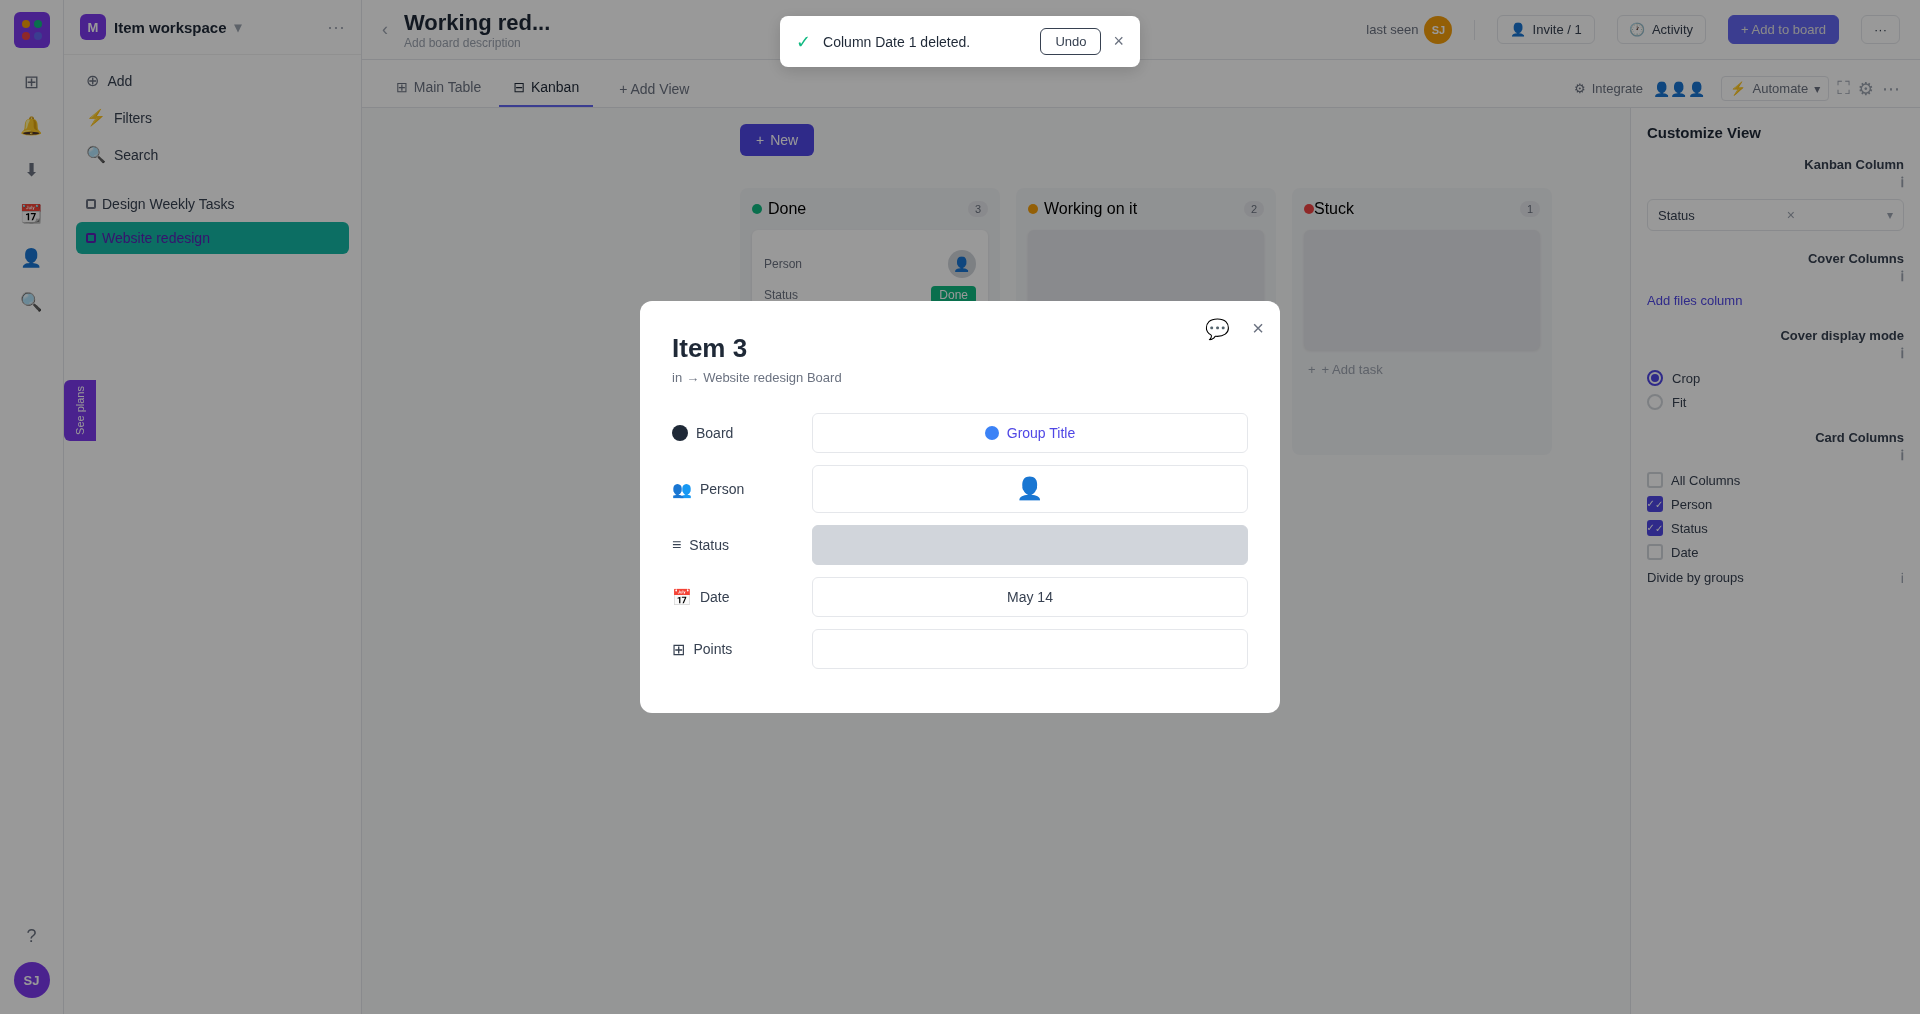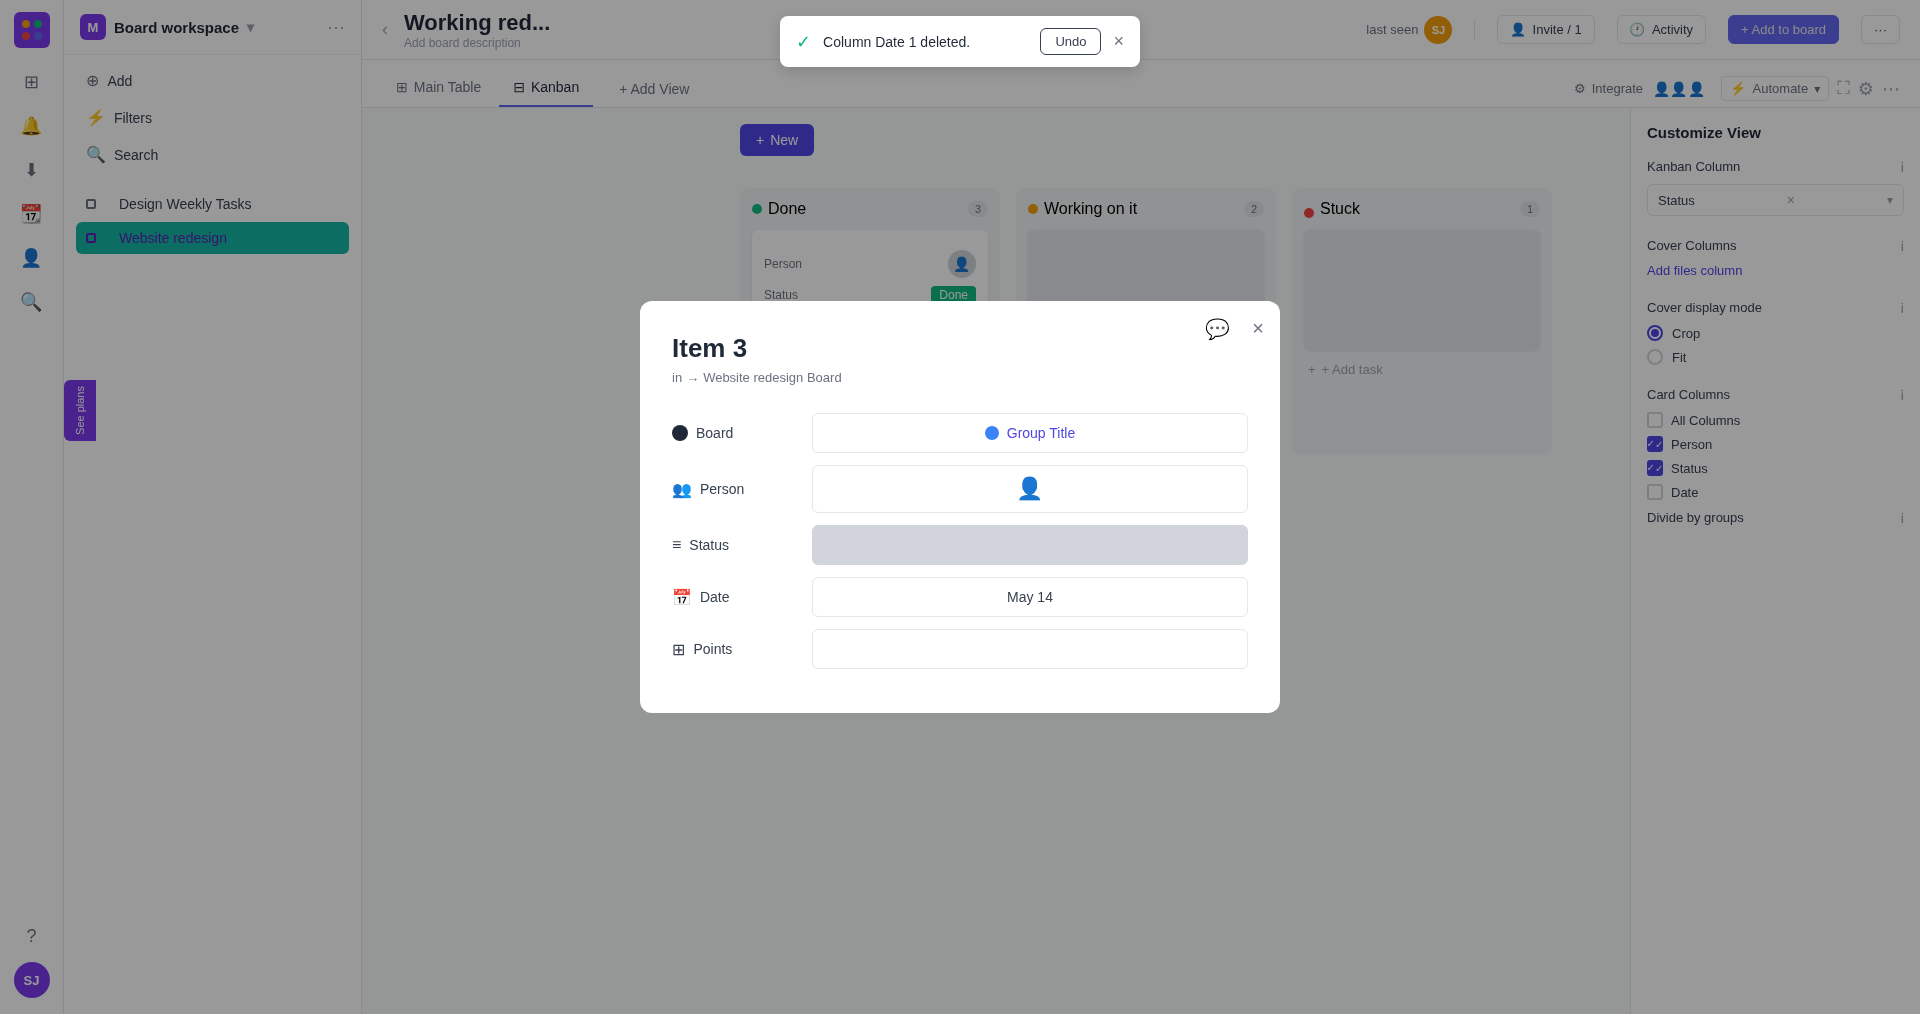--- a/index.html
+++ b/index.html
@@ -41,21 +41,21 @@
 
     .sidebar-actions { padding: 8px 12px; display: flex; flex-direction: column; gap: 2px; }
     .sidebar-action-item {
       display: flex; align-items: center; gap: 8px; padding: 8px 10px; border-radius: 6px;
       cursor: pointer; color: #374151; font-size: 14px;
     }
     .sidebar-action-item .icon { color: #6b7280; font-size: 16px; }
 
     .sidebar-nav { padding: 8px 12px; }
     .nav-item {
-      display: flex; align-items: center; gap: 23px; padding: 8px 10px; border-radius: 6px;
+      display: flex; align-items: center; gap: 6px; padding: 8px 10px; border-radius: 6px;
       cursor: pointer; color: #374151; font-size: 14px; margin-bottom: 2px;
     }
     .nav-item.active { background: #14b8a6; color: #5b21b6; }
     .nav-item .dot { width: 10px; height: 10px; border-radius: 2px; border: 2px solid #6b7280; }
     .nav-item.active .dot { border-color: #5b21b6; }
 
     
     .main-content {
       position: absolute; left: 362px; top: 0; right: 0; height: 1014px;
       background: #f9fafb;
@@ -123,21 +123,21 @@
     .add-task-btn { display: flex; align-items: center; gap: 6px; font-size: 13px; color: #9ca3af; cursor: pointer; margin-top: 8px; padding: 4px; }
 
     
     .right-panel {
       position: absolute; top: 108px; right: 0; width: 290px; bottom: 0;
       background: #fff; border-left: 1px solid #e5e7eb; overflow-y: auto;
       padding: 16px;
     }
     .panel-title { font-size: 15px; font-weight: 600; color: #1f2937; margin-bottom: 16px; }
     .panel-section { margin-bottom: 20px; }
-    .panel-section-label { font-size: 13px; font-weight: 400; color: #374151; margin-bottom: 8px; display: flex; align-items: center; justify-content: space-between; }
+    .panel-section-label { font-size: 13px; font-weight: 700; color: #374151; margin-bottom: 8px; display: flex; align-items: flex-end; justify-content: space-between; flex-direction: column; }
     .panel-info-icon { color: #9ca3af; font-size: 14px; }
     .select-row {
       display: flex; align-items: center; justify-content: space-between;
       padding: 7px 10px; border: 1px solid #e5e7eb; border-radius: 6px;
       font-size: 13px; color: #374151; cursor: pointer;
     }
     .select-row .x-btn { color: #9ca3af; cursor: pointer; font-size: 14px; }
     .add-files-link { color: #4f46e5; font-size: 13px; cursor: pointer; }
     .cover-display-section { margin-bottom: 20px; }
     .radio-row { display: flex; align-items: center; gap: 9px; margin-bottom: 8px; cursor: pointer; }
@@ -221,21 +221,21 @@
     </div>
   </div>
 </div>
 
 <div class="sidebar">
   <div class="sidebar-header">
     <button class="workspace-btn">
       <div class="workspace-icon">
         <span>M</span>
       </div>
-      <span>Board workspace</span>
+      <span>Item workspace</span>
       <span class="sidebar-chevron">▾</span>
     </button>
     <span class="sidebar-dots">···</span>
   </div>
 
   <div class="sidebar-actions">
     <div class="sidebar-action-item">
       <span class="icon">⊕</span>
       <span>Add</span>
     </div>
@@ -374,21 +374,21 @@
         </div>
         <div class="kanban-card" style="height:120px;background:#e5e7eb;"></div>
         <div class="add-task-btn">
           <span>+</span>
           <span>+ Add task</span>
         </div>
       </div>
 
       <div class="kanban-column">
         <div class="column-header">
-          <span style="display:flex;align-items:flex-end;gap:6px;">
+          <span style="display:flex;align-items:center;">
             <span style="width:10px;height:10px;border-radius:50%;background:#ef4444;display:inline-block;"></span>
             <span>Stuck</span>
           </span>
           <span class="column-badge">1</span>
         </div>
         <div class="kanban-card" style="height:120px;background:#e5e7eb;"></div>
         <div class="add-task-btn">
           <span>+</span>
           <span>+ Add task</span>
         </div>

